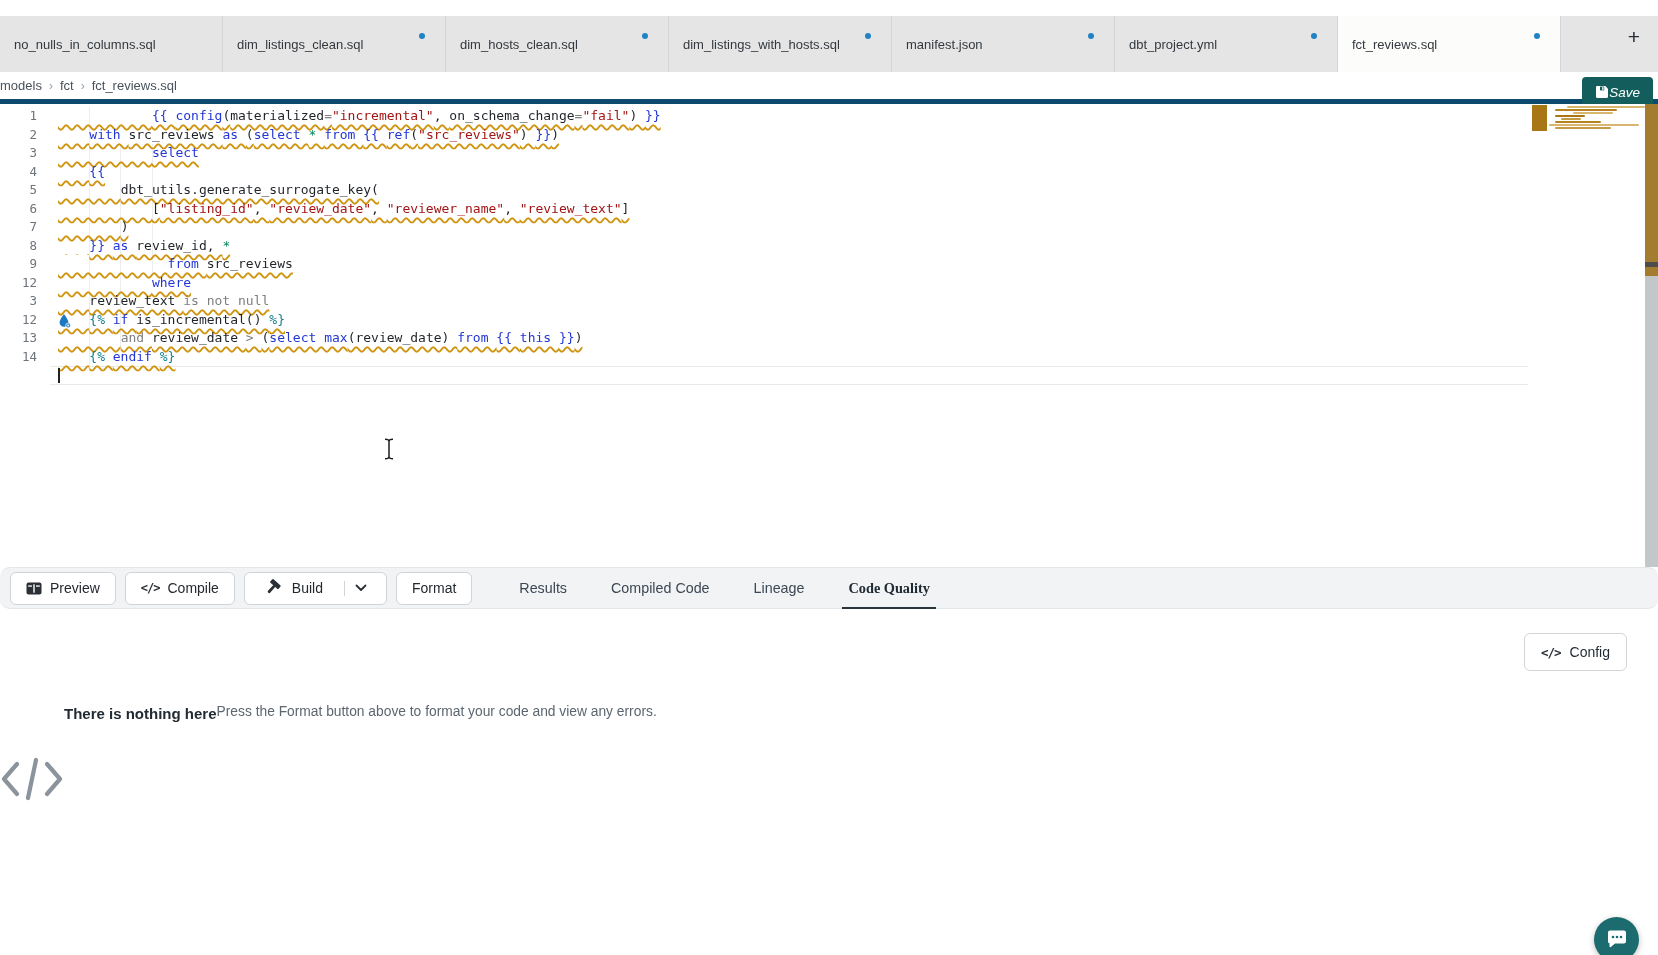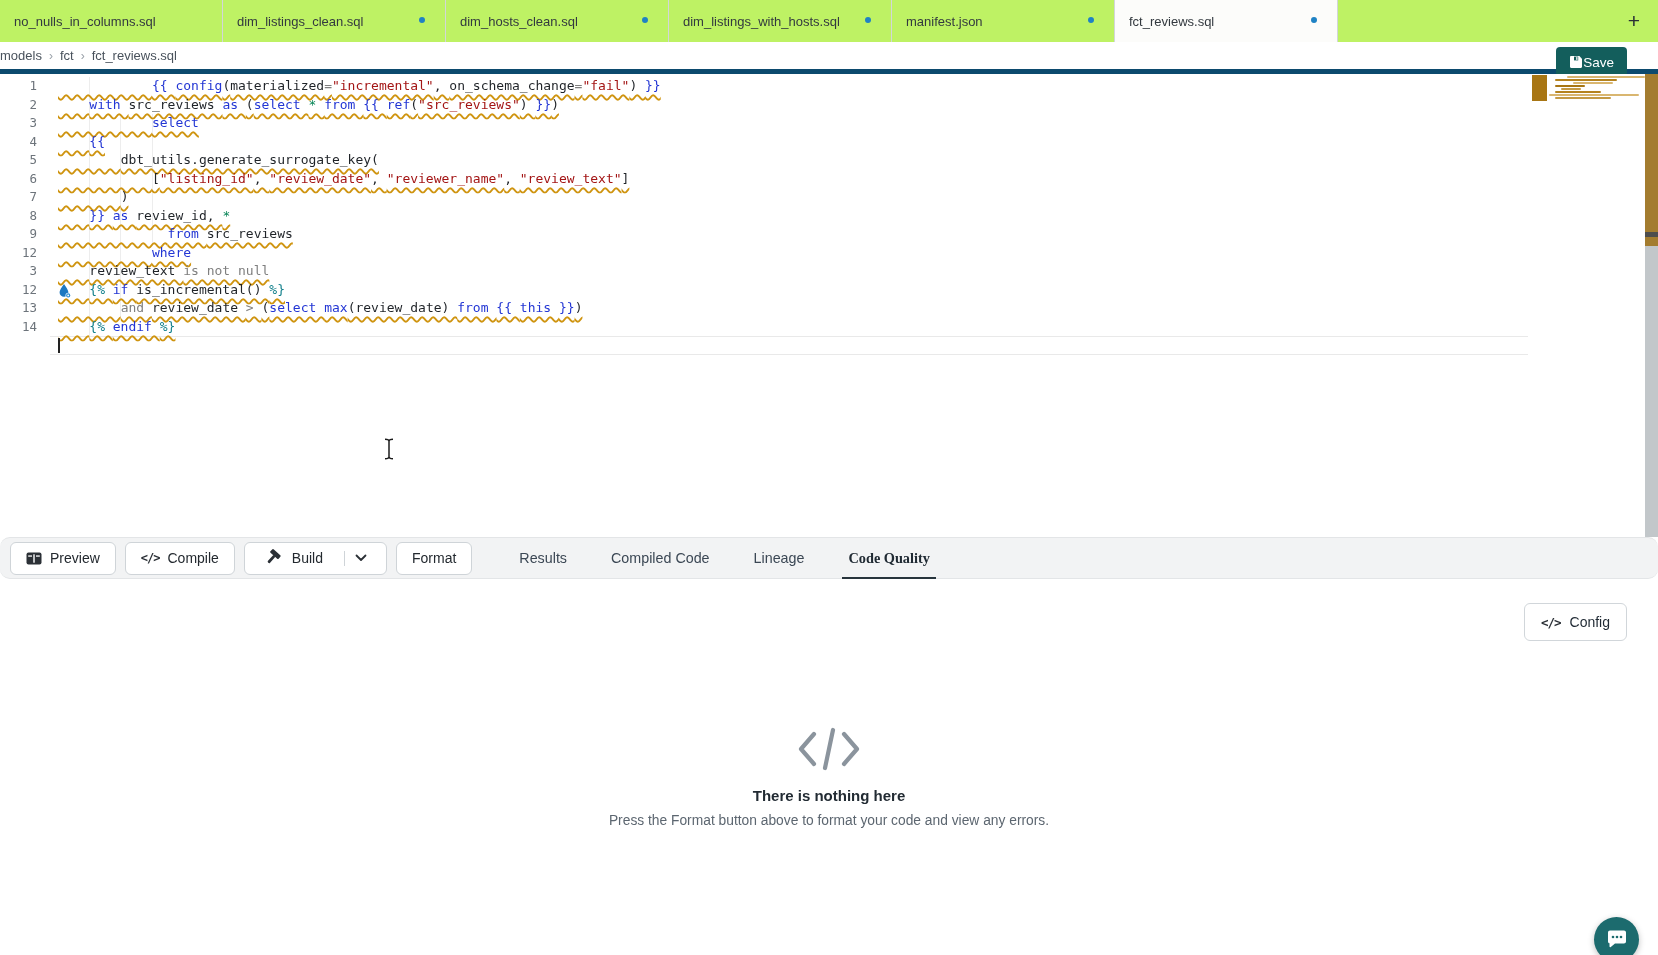--- a/index.html
+++ b/index.html
@@ -1,36 +1,36 @@
 <!DOCTYPE html>
 <html><head>
 <meta charset="utf-8">
 <style>
   html,body{margin:0;padding:0;background:#fff;}
   *{box-sizing:border-box;}
   #app{position:relative;width:1658px;height:955px;overflow:hidden;
        font-family:"Liberation Sans",sans-serif;color:#1f2328;background:#fff;}
 
   
-  #tab-bar{position:relative;display:flex;height:42px;background:#bef264;}
+  #tab-bar{position:relative;display:flex;height:56px;background:#e5e5e5;margin-top:16px;}
   .tab{position:relative;display:flex;align-items:center;width:223px;flex:none;
        padding:0 14px;border-right:1px solid #d2d6d9;font-size:13px;color:#33393f;cursor:default;}
   .tab.active{background:#fcfcfa;}
   .tab-label{white-space:nowrap;overflow:hidden;text-overflow:ellipsis;max-width:170px;}
   .dot{position:absolute;right:20px;top:17px;width:4px;height:4px;border-radius:50%;
        background:#fff;border:3px solid #1f82c4;}
   #new-tab{position:absolute;right:12px;top:0;height:42px;display:flex;align-items:center;
        font-size:21px;color:#2a3036;padding:0 6px;cursor:default;}
 
   
   #crumb-bar{position:relative;height:32px;background:#fff;border-bottom:5px solid #0c4a6e;
        display:flex;align-items:center;padding-left:0;font-size:13px;color:#49525c;}
   .crumb-sep{color:#9aa1a9;margin:0 7px;font-size:12px;}
-  #save-btn{position:absolute;right:31px;top:5px;height:30px;display:flex;align-items:center;gap:0;
-       background:#135e5c;color:#fff;font-size:13.5px;border:none;border-radius:4px;padding:0 13px;}
+  #save-btn{position:absolute;right:5px;top:5px;height:30px;display:flex;align-items:center;gap:0;
+       background:#135e5c;color:#fff;font-size:13.5px;border:none;border-radius:4px;padding:0 13px;font-style:italic;}
 
   
   #editor{position:relative;height:463px;background:#fff;overflow:hidden;}
   .iguide{position:absolute;width:1px;background:#ededed;}
   #code-area{position:relative;padding-top:3px;}
   .code-line{position:relative;display:flex;height:18.5px;line-height:18.5px;
        font-family:"DejaVu Sans Mono",monospace;font-size:13px;white-space:pre;}
   .ln{flex:none;width:58px;text-align:right;padding-right:21px;color:#6d747b;font-size:12.5px;}
   .lc{flex:none;}
   .lc.squig{text-decoration:underline wavy #cf9410;text-decoration-thickness:1.7px;
@@ -70,21 +70,21 @@
   #panel-tabs{display:flex;margin-left:38px;gap:44px;height:42px;}
   .ptab{height:42px;display:flex;align-items:center;position:relative;color:#3b4754;font-size:14.3px;}
   .ptab.active{color:#202a33;font-weight:bold;font-family:Liberation Serif, serif;}
   .ptab.active::after{content:"";position:absolute;left:-6px;right:-6px;bottom:-1px;height:3px;
        background:#27343c;}
 
   
   #panel{position:relative;height:368px;background:#fff;}
   #config-btn{position:absolute;right:31px;top:24px;height:38px;display:flex;align-items:center;gap:9px;
        background:#fff;border:1px solid #d1d6da;border-radius:6px;padding:0 16px;font-size:14px;color:#1f2933;}
-  #empty{display:flex;flex-direction:column;align-items:center;}
+  #empty{display:flex;flex-direction:row;align-items:center;}
   #empty-icon{margin-top:148px;}
   #empty-title{margin-top:12px;font-size:15px;font-weight:bold;color:#222b33;}
   #empty-sub{margin-top:9px;font-size:13.8px;color:#5c6670;}
 
   
   #chat-fab{position:absolute;left:1594px;top:917px;width:45px;height:45px;border-radius:50%;
        background:#1c6b6e;display:flex;align-items:center;justify-content:center;
        box-shadow:0 2px 6px rgba(0,0,0,.25);}
   #mouse{position:absolute;left:383px;top:438px;}
 </style>
@@ -104,20 +104,24 @@
       <div class="tab">
         <span class="tab-label">dim_hosts_clean.sql</span>
         <span class="dot"></span>
       </div>
       <div class="tab">
         <span class="tab-label">dim_listings_with_hosts.sql</span>
         <span class="dot"></span>
       </div>
       <div class="tab">
         <span class="tab-label">manifest.json</span>
+        <span class="dot"></span>
+      </div>
+      <div class="tab">
+        <span class="tab-label">dbt_project.yml</span>
         <span class="dot"></span>
       </div>
       <div class="tab active">
         <span class="tab-label">fct_reviews.sql</span>
         <span class="dot"></span>
       </div>
       <div id="new-tab">+</div>
   </div>
 
   <div id="crumb-bar">

